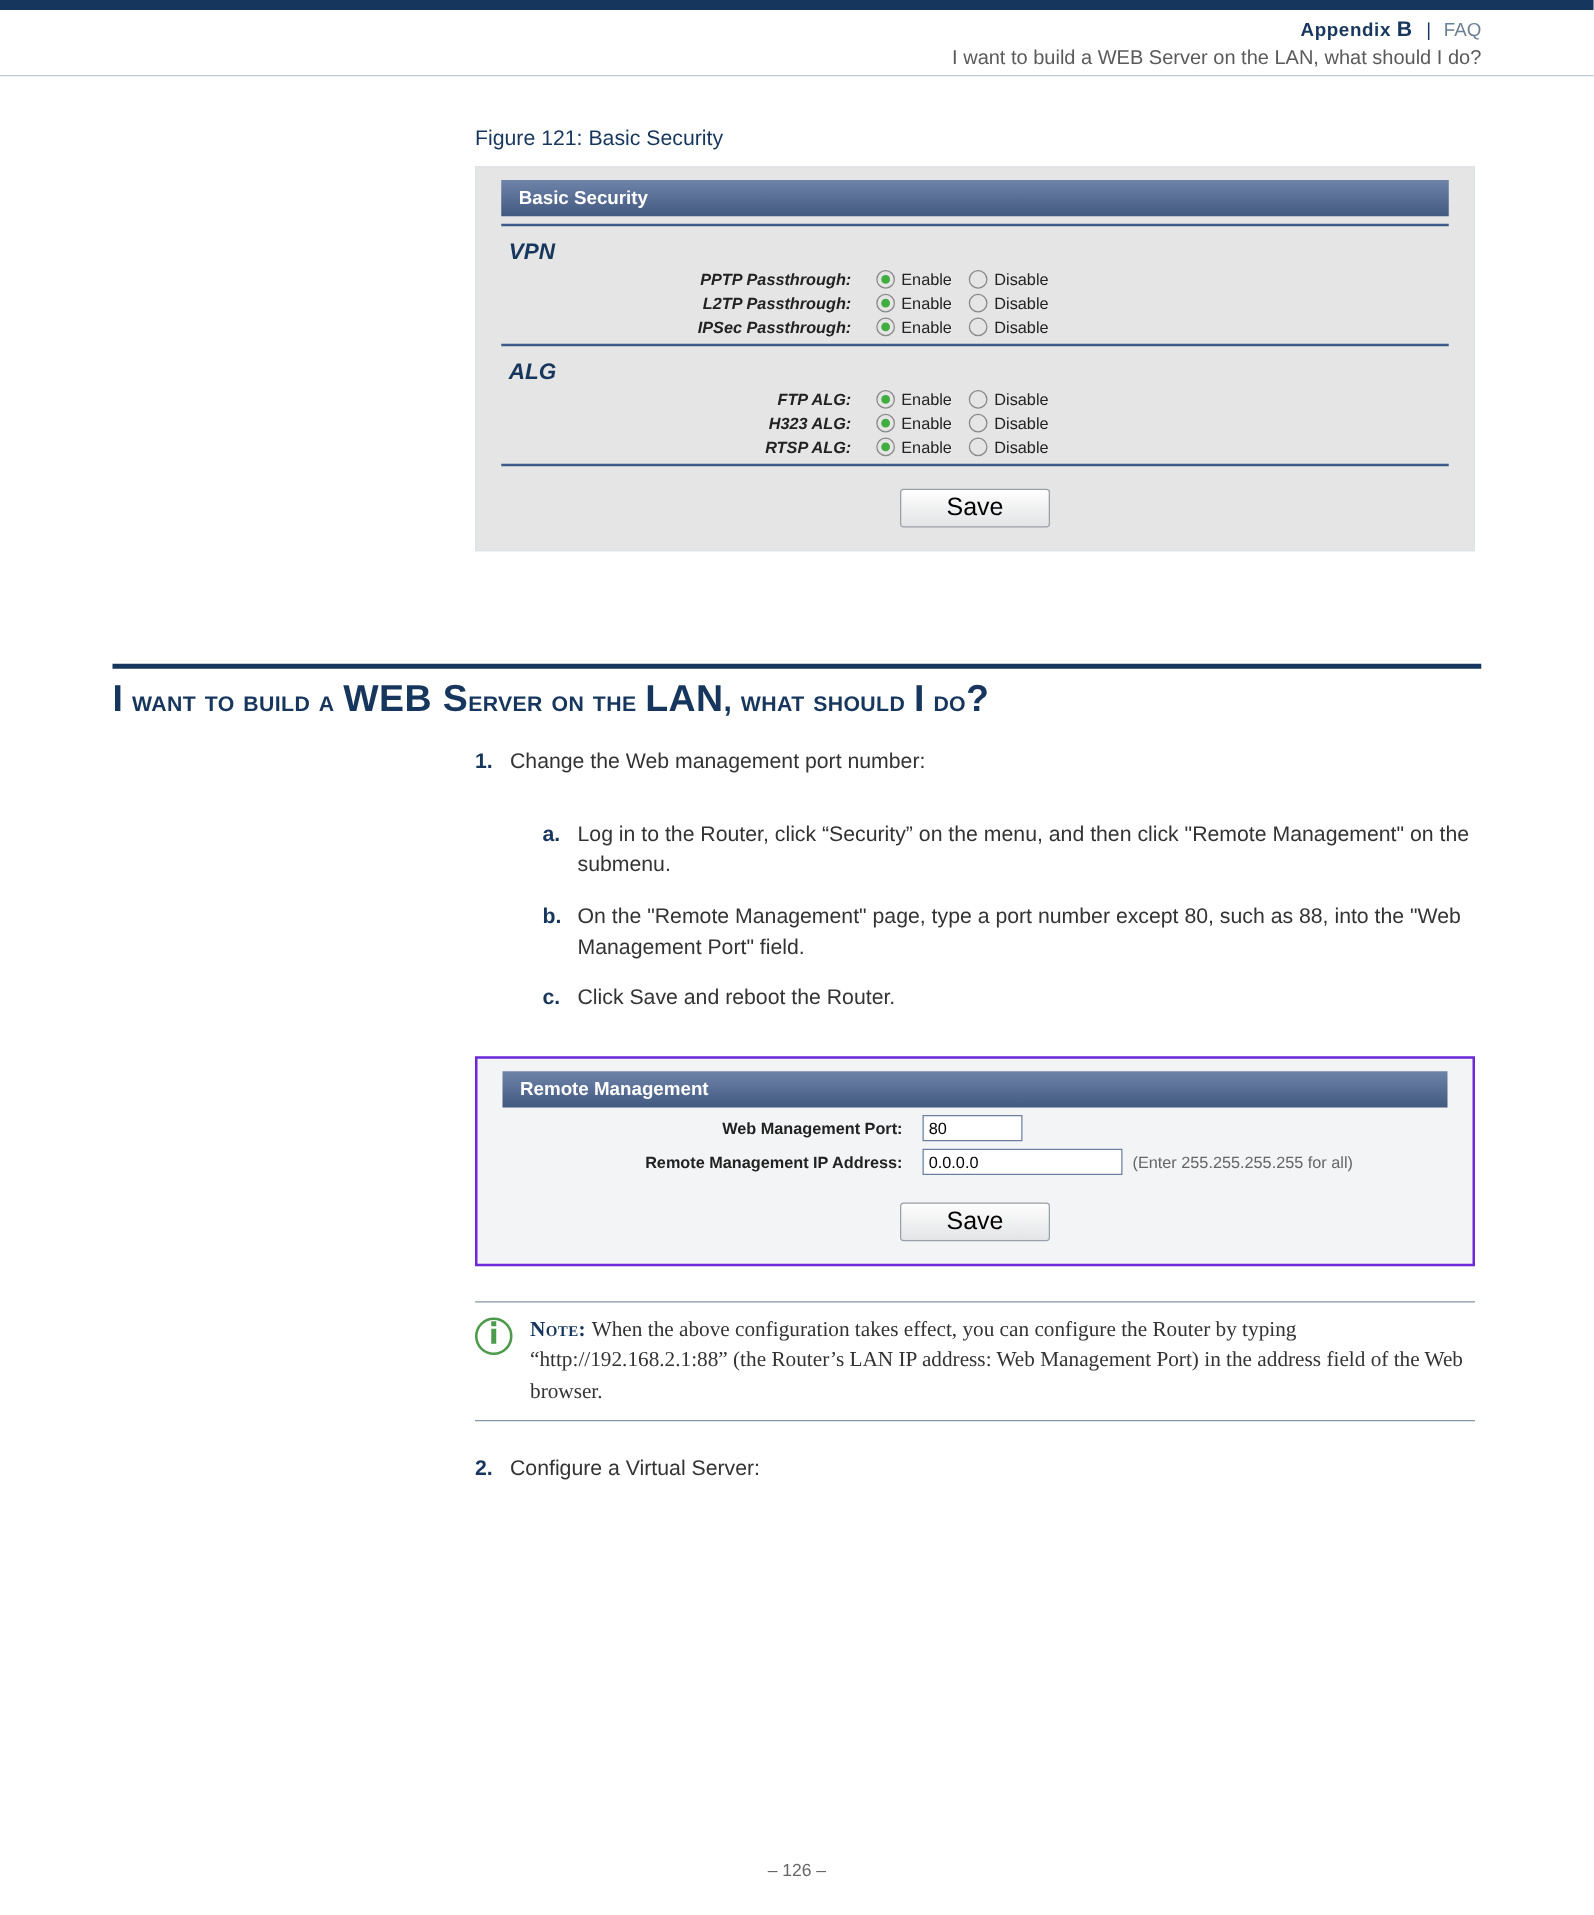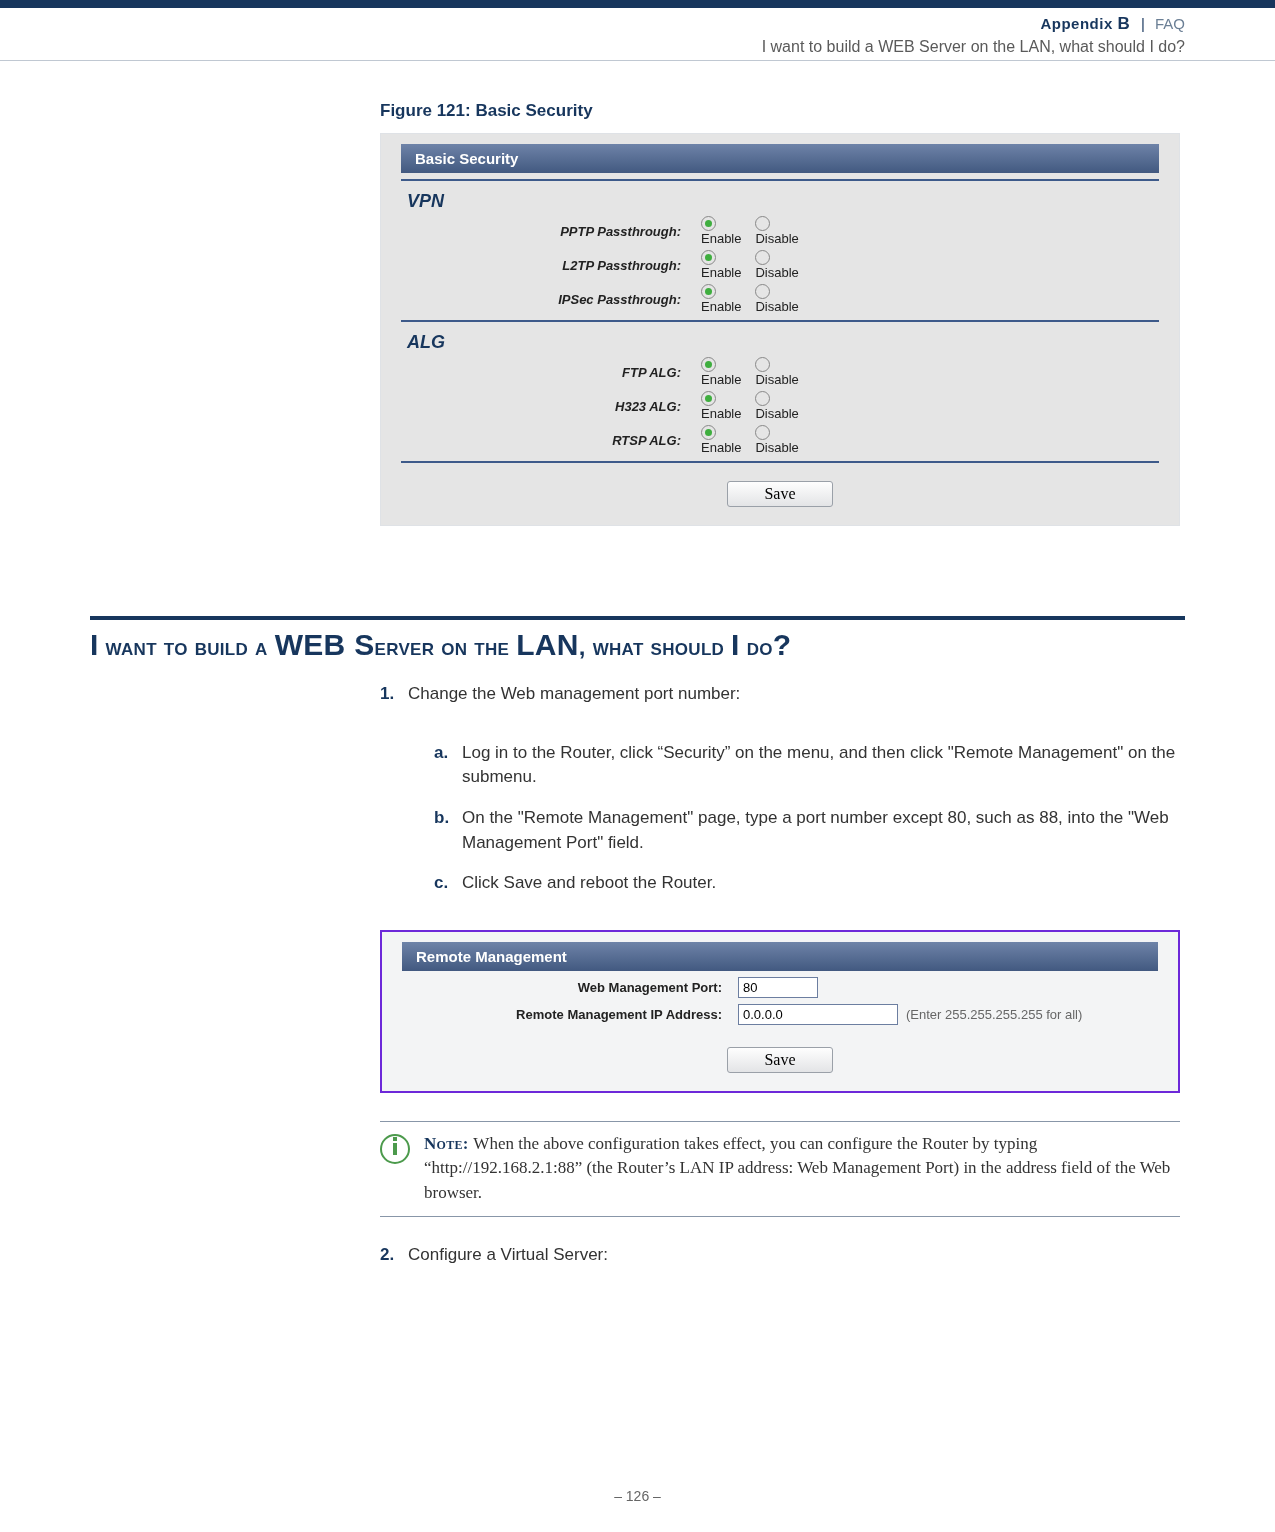--- a/index.html
+++ b/index.html
@@ -8,35 +8,35 @@
   .topbar{height:8px;background:#17365d;}
   .running-head{text-align:right;padding:6px 90px 4px 0;font-size:15px;}
   .running-head .appx{font-weight:bold;color:#17365d;letter-spacing:.5px;}
   .running-head .appx .big{font-size:17px;}
   .running-head .sep{color:#17365d;margin:0 6px;}
   .running-head .faq{color:#6b7f95;}
   .running-sub{text-align:right;padding:0 90px 4px 0;font-size:16px;color:#5a5a5a;}
   .thinrule{height:1px;background:#c0c8d2;margin:0 0 40px 0;}
 
   .content{padding:0 90px;}
-  .fig-cap{color:#17365d;font-weight:bold;font-size:17px;margin:0 0 12px 290px;}
+  .fig-cap{color:#17365d;font-weight:normal;font-size:17px;margin:0 0 12px 290px;}
   .sh-wrap{margin:0 0 0 290px;}
 
   
   .panel{width:800px;background:#e5e5e5;border:1px solid #dfe2e6;box-sizing:border-box;}
   .panel .titlebar{background:#5a6e93;background:linear-gradient(#6e83a8,#425980);color:#fff;font-weight:bold;font-size:15px;padding:6px 14px;margin:10px 20px 0 20px;}
   .panel .hr{height:2px;background:#3d5a8a;margin:6px 20px;}
   .panel .sec-label{color:#17365d;font-weight:bold;font-style:italic;font-size:18px;margin:10px 0 4px 26px;}
   .row{display:flex;align-items:center;font-size:13px;color:#222;margin:4px 0;}
   .row .lbl{width:300px;text-align:right;font-weight:bold;padding-right:20px;font-style:italic;}
-  .radio{display:inline-flex;margin-right:14px;flex-direction:column;}
+  .radio{display:inline-flex;align-items:center;margin-right:14px;}
   .radio .dot{width:13px;height:13px;border:1px solid #888;border-radius:50%;margin-right:5px;display:inline-flex;align-items:center;justify-content:center;}
   .radio.sel .dot::after{content:"";width:7px;height:7px;background:#3fae3f;border-radius:50%;display:block;}
   .save-row{display:flex;justify-content:center;padding:12px 0 18px 0;}
-  .btn{background:linear-gradient(#fefefe,#e3e4e6);border:1px solid #9aa0a8;border-radius:3px;padding:3px 36px;font-size:16px;font-family:Liberation Serif, serif;}
+  .btn{background:linear-gradient(#fefefe,#e3e4e6);border:1px solid #9aa0a8;border-radius:3px;padding:3px 36px;font-size:20px;}
 
   
   .panel2{width:800px;background:#f3f4f5;border:2px solid #6d28d9;box-sizing:border-box;}
   .panel2 .titlebar2{background:linear-gradient(#6e83a8,#425980);color:#fff;font-weight:bold;font-size:15px;padding:6px 14px;margin:10px 20px 0 20px;}
   .row2{display:flex;align-items:center;font-size:13px;color:#222;margin:6px 0;}
   .row2 .lbl2{width:340px;text-align:right;font-weight:bold;padding-right:16px;}
   .row2 input{border:1px solid #6c7ea0;font-size:13px;padding:2px 4px;}
   .row2 .hint{color:#666;margin-left:8px;}
 
   

